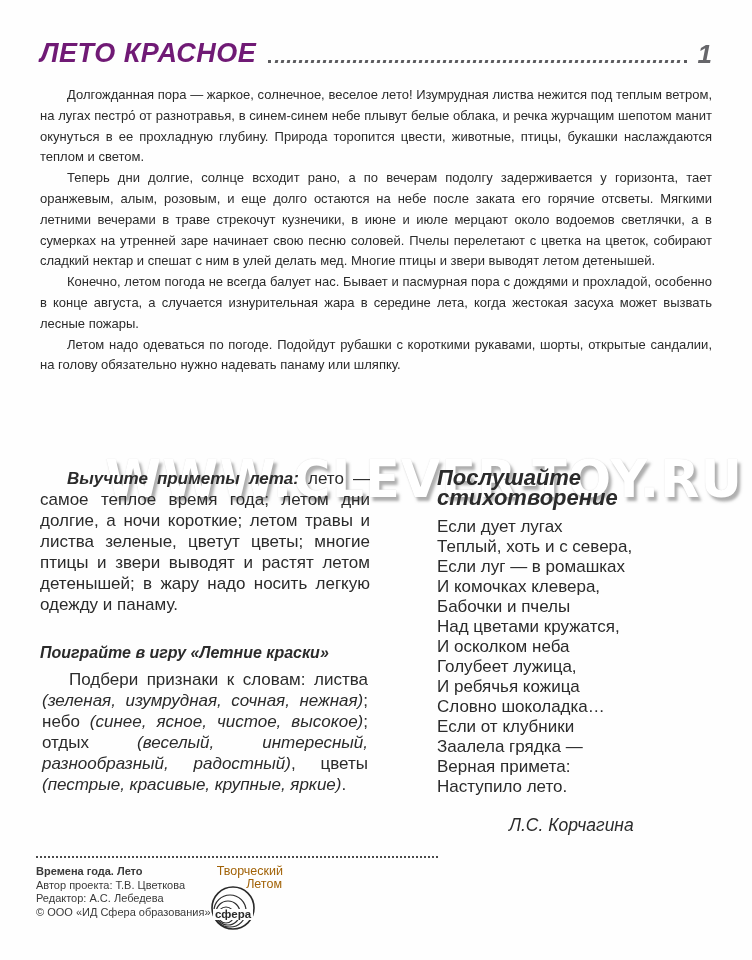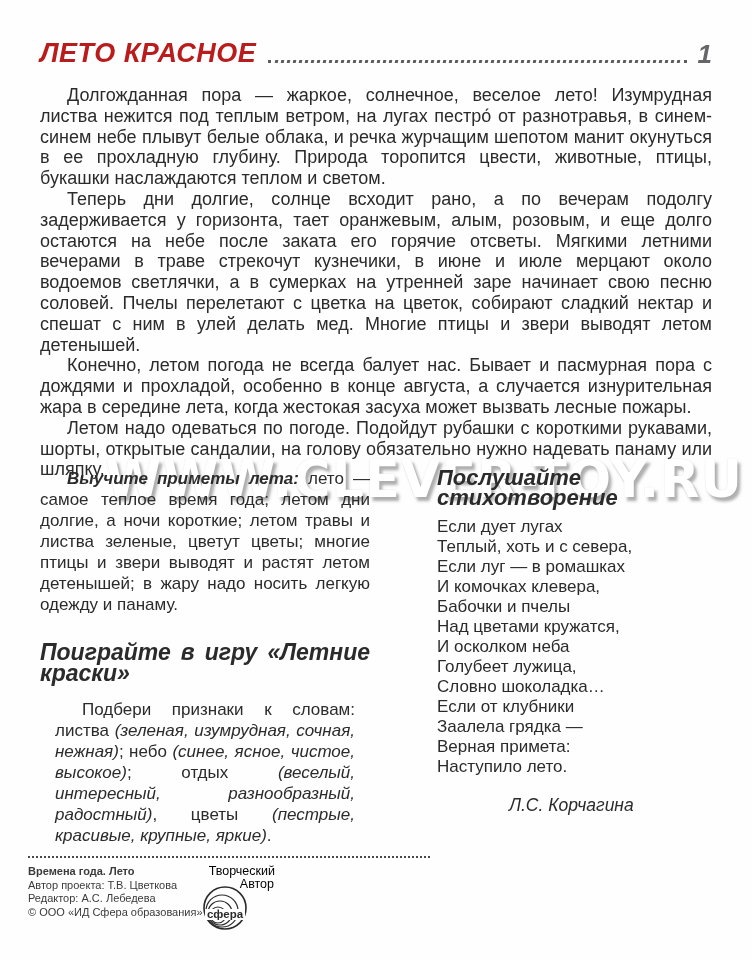--- a/index.html
+++ b/index.html
@@ -13,53 +13,53 @@
     background:#fefefe;overflow:hidden;
   }
 
   
   .header{
     position:absolute;top:40px;left:40px;width:672px;
     display:flex;align-items:flex-end;
   }
   .title{
     font-size:27px;font-weight:bold;font-style:italic;
-    color:#b91c1c;letter-spacing:.5px;white-space:nowrap;line-height:1;
+    color:#701a75;letter-spacing:.5px;white-space:nowrap;line-height:1;
   }
   .leader{
     flex:1;height:0;border-bottom:3px dotted #5c5c5f;
     margin:0 10px 4px 12px;transform:skewX(-12deg);
   }
   .pagenum{
     font-size:26px;font-weight:bold;font-style:italic;
     color:#66666a;line-height:1;
   }
 
   
   .body-text{
     position:absolute;top:85px;left:40px;width:672px;
-    font-size:18px;line-height:20.8px;text-align:justify;
+    font-size:13px;line-height:20.8px;text-align:justify;
   }
   .body-text p{margin:0;text-indent:27px;}
 
   
   .columns{
     position:absolute;top:468px;left:40px;width:672px;
     display:flex;
   }
   .col-left{width:330px;margin-right:67px;font-size:17px;line-height:21px;text-align:justify;}
   .col-right{flex:1;font-size:17px;line-height:20px;}
 
   .learn-par{margin:0;text-indent:27px;}
   .bh{font-weight:bold;font-style:italic;}
   .game-heading{
-    margin:27px 0 6px 0;font-size:23px;font-weight:bold;font-style:italic;
+    margin:27px 0 6px 0;font-size:16px;font-weight:bold;font-style:italic;
     text-indent:0;
   }
-  .game-par{margin:15px;text-indent:27px;}
+  .game-par{margin:2px;text-indent:27px;}
   .it{font-style:italic;}
 
   .poem-heading{
     margin:0 0 9px 0;font-size:22px;font-weight:bold;font-style:italic;
   }
   .poem-line{margin:0;}
   .poem-author{
     padding-left:72px;font-style:italic;font-size:17.5px;
   }
 
@@ -69,30 +69,30 @@
     text-align:center;white-space:nowrap;
     font-family:"DejaVu Sans",sans-serif;font-weight:bold;
     font-size:51px;letter-spacing:1px;
     color:#ffffff;
     text-shadow:3px 4px 3px rgba(110,110,110,.55), 0 0 1px rgba(140,140,140,.35);
     padding-left:48px;
   }
 
   
   .footer{
-    position:absolute;top:856px;left:28px;width:402px;
+    position:absolute;top:856px;left:36px;width:402px;
     border-top:2px dotted #4a4a4a;padding-top:7px;
     display:flex;font-size:11px;line-height:13.5px;color:#3a3a3a;
   }
   .f-col1{width:177px;}
   .f-col2{width:152px;}
   .f-bold{font-weight:bold;}
   .f-logo{
     position:relative;width:73px;height:72px;margin-left:-3px;
-    font-size:12.5px;line-height:13px;color:#000000;text-align:right;
+    font-size:12.5px;line-height:13px;color:#a16207;text-align:right;
   }
   .f-logo .l2{padding-right:1px;}
   .f-logo svg{position:absolute;left:0;top:20px;}
 </style>
 </head>
 <body>
 
 <div class="page">
 
   <div class="watermark">WWW.CLEVER-TOY.RU</div>
@@ -122,39 +122,40 @@
     <div class="col-right">
       <p class="poem-heading">Послушайте стихотворение</p>
       <p class="poem-line">Если дует лугах</p>
       <p class="poem-line">Теплый, хоть и с севера,</p>
       <p class="poem-line">Если луг — в ромашках</p>
       <p class="poem-line">И комочках клевера,</p>
       <p class="poem-line">Бабочки и пчелы</p>
       <p class="poem-line">Над цветами кружатся,</p>
       <p class="poem-line">И осколком неба</p>
       <p class="poem-line">Голубеет лужица,</p>
+      <p class="poem-line">И ребячья кожица</p>
       <p class="poem-line">Словно шоколадка…</p>
       <p class="poem-line">Если от клубники</p>
       <p class="poem-line">Заалела грядка —</p>
       <p class="poem-line">Верная примета:</p>
       <p class="poem-line">Наступило лето.</p>
       <p class="poem-author">Л.С. Корчагина</p>
     </div>
   </div>
 
   <div class="footer">
     <div class="f-col1">
       <div class="f-bold">Времена года. Лето</div>
       <div>Автор проекта: Т.В. Цветкова</div>
       <div>Редактор: А.С. Лебедева</div>
       <div>© ООО «ИД Сфера образования»</div>
     </div>
     <div class="f-logo">
       <div class="l1">Творческий</div>
-      <div class="l2">Автор</div>
+      <div class="l2">Летом</div>
       <svg width="46" height="46" viewBox="0 0 46 46">
         <circle cx="23" cy="23" r="21" fill="none" stroke="#2a2a2a" stroke-width="1.6"></circle>
         <circle cx="20" cy="26" r="16" fill="none" stroke="#2a2a2a" stroke-width="1.2"></circle>
         <circle cx="18" cy="28" r="12" fill="none" stroke="#2a2a2a" stroke-width="1.2"></circle>
         <circle cx="16" cy="30" r="8" fill="none" stroke="#2a2a2a" stroke-width="1.2"></circle>
         <rect x="3" y="24" width="40" height="11" fill="#fefefe"></rect>
         <text x="23" y="33" text-anchor="middle" font-family="Liberation Sans, sans-serif" font-size="11.5" font-weight="bold" fill="#2a2a2a">сфера</text>
       </svg>
     </div>
   </div>

